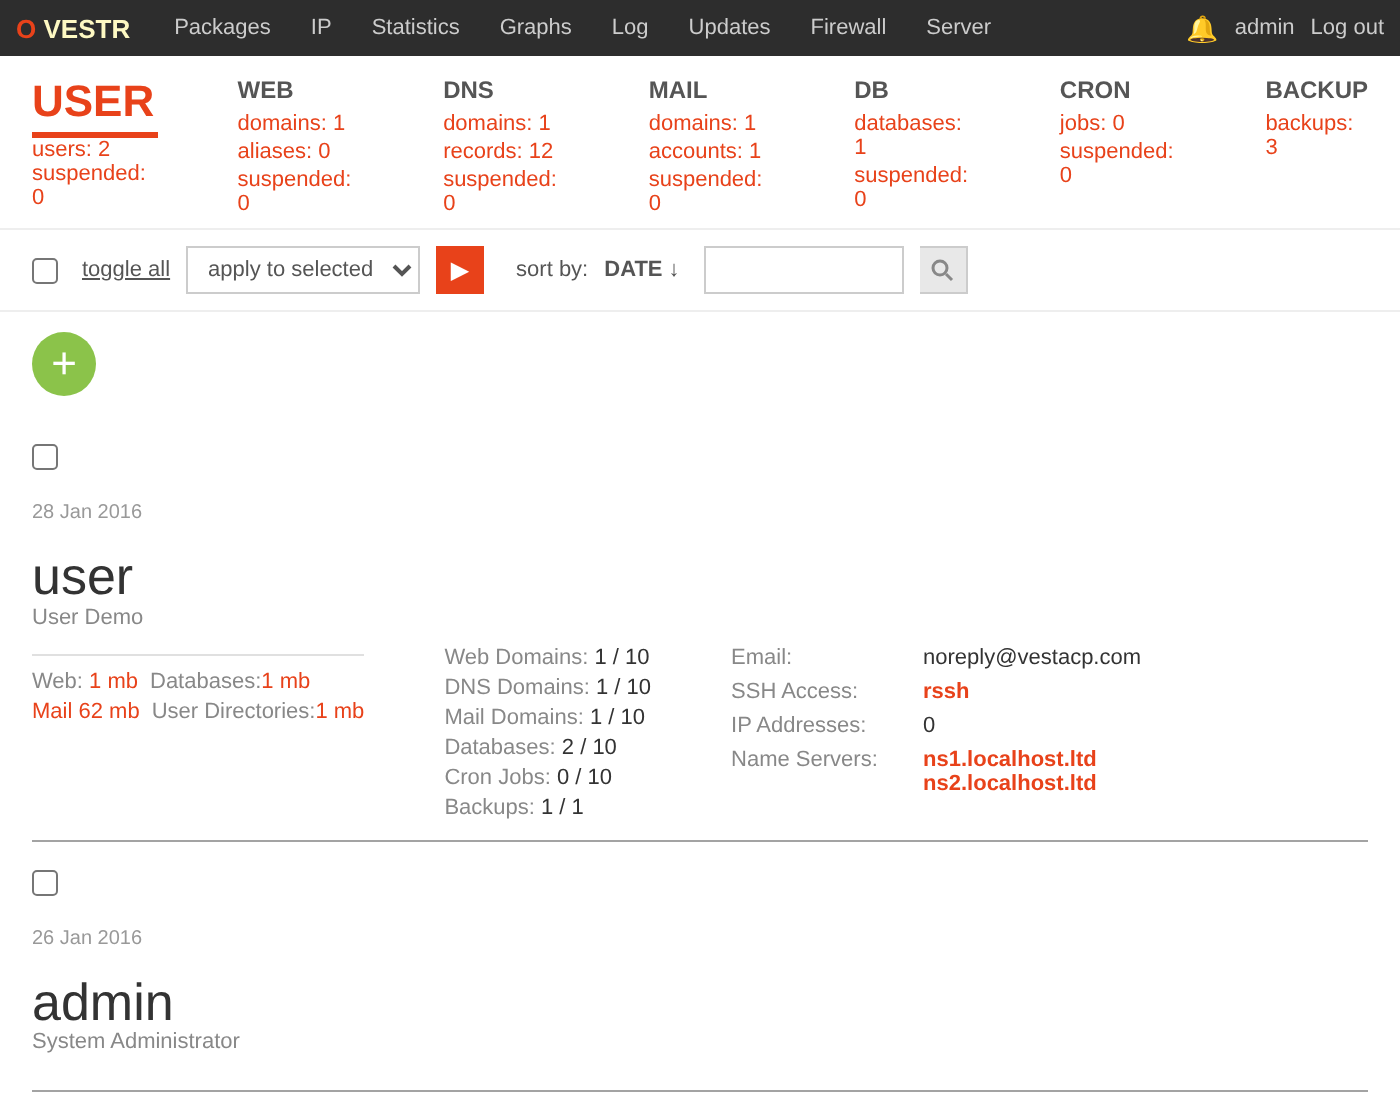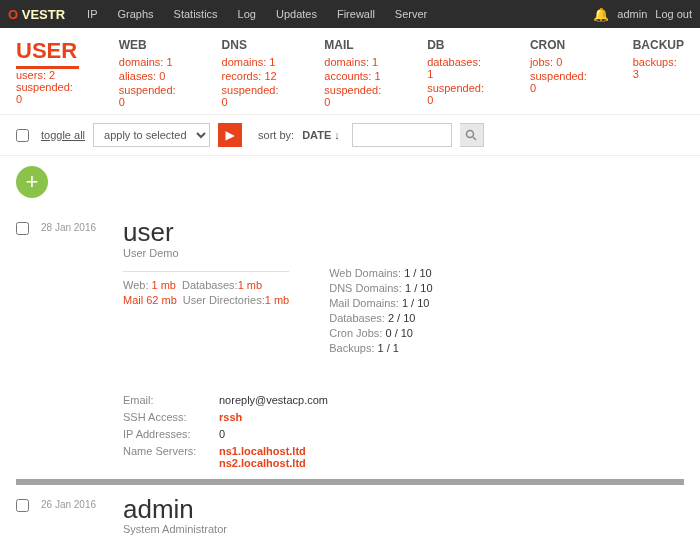--- a/index.html
+++ b/index.html
@@ -129,22 +129,23 @@
       justify-content: center;
       line-height: 1;
     }
 
     
     .user-list { padding: 0 16px; }
     .user-row {
       display: flex;
       align-items: flex-start;
       padding: 10px 0;
-      border-bottom: 6px solid #a3a3a3;
+      border-bottom: 1px solid #a3a3a3;
       gap: 12px;
+      flex-direction: column;
     }
     .user-row-checkbox { margin-top: 4px; }
     .user-row-date { font-size: 10px; color: #999; width: 70px; min-width: 70px; margin-top: 4px; }
     .user-row-content { flex: 1; }
     .user-row-name {
       font-size: 26px;
       color: #333;
       font-weight: normal;
       line-height: 1.1;
     }
@@ -171,23 +172,24 @@
     .divider-line { border: none; border-top: 1px solid #e0e0e0; margin: 4px 0; }
   </style>
 </head>
 <body>
 
 <nav class="top-nav">
   <div class="nav-logo">
     <span style="color:#e8421a;">O</span>&nbsp;<span style="color:#fef9c3;">VESTR</span>
   </div>
   <div class="nav-links">
+    <a class="nav-link">Packages</a>
     <a class="nav-link">IP</a>
+    <a class="nav-link">Statistics</a>
     <a class="nav-link">Graphs</a>
-    <a class="nav-link">Statistics</a>
     <a class="nav-link">Log</a>
     <a class="nav-link">Updates</a>
     <a class="nav-link">Firewall</a>
     <a class="nav-link">Server</a>
   </div>
   <div class="nav-right">
     <span class="nav-bell">🔔</span>
     <span class="nav-admin">admin</span>
     <span class="nav-logout">Log out</span>
   </div>

